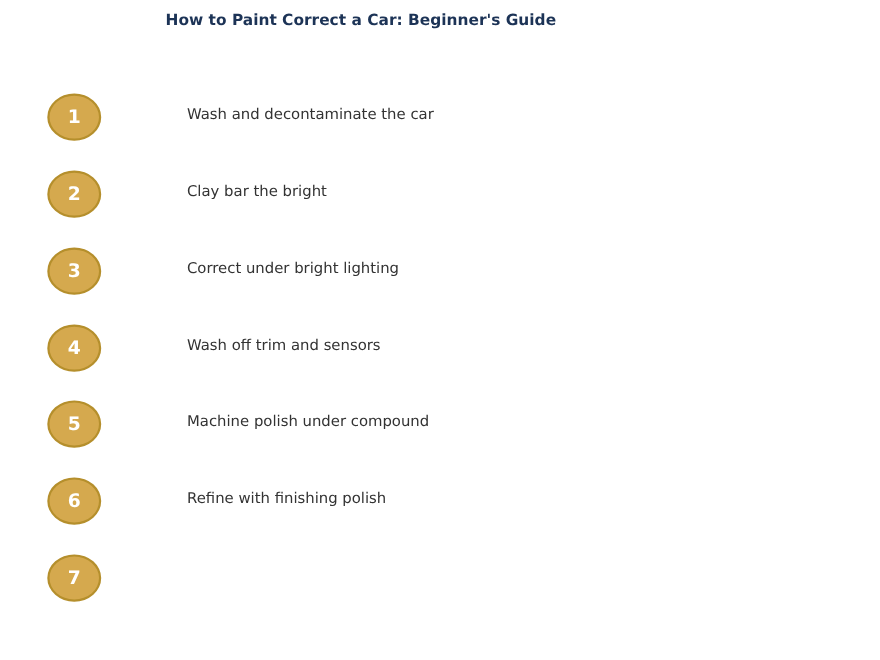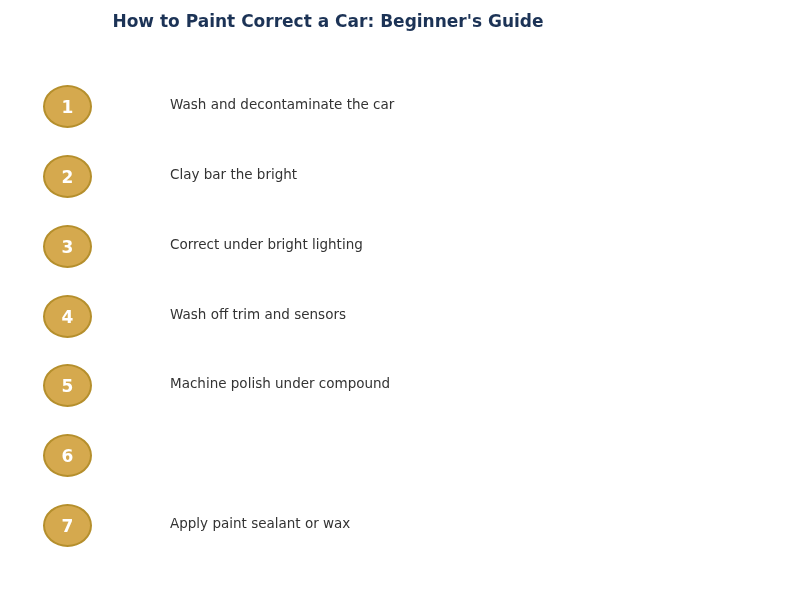--- a/index.html
+++ b/index.html
@@ -1,17 +1,17 @@
 <!DOCTYPE html>
 <html><head>
 <meta charset="utf-8">
 <style>
   html, body { margin:0; padding:0; background:#ffffff; }
   body { width:800px; height:600px; position:relative; overflow:hidden; font-family:"DejaVu Sans", sans-serif; }
-  .title { position:absolute; top:11px; left:0; width:656px; text-align:center; font-weight:bold; font-size:17px; color:#1c3356; }
+  .title { position:absolute; top:11px; left:0; width:656px; text-align:center; font-weight:bold; font-size:14px; color:#1c3356; }
   .step { position:absolute; left:43px; height:42px; width:600px; }
   .circle { position:absolute; left:0; top:0; width:45px; height:39px; border-radius:50%; background:#d5a94e; border:2px solid #b58f2c; color:#ffffff; font-weight:bold; font-size:17px; display:flex; align-items:center; justify-content:center; }
   .label { position:absolute; left:82px; top:11px; font-size:13.5px; color:#333333; white-space:nowrap;margin-left:45px; }
 </style>
 </head>
 <body>
 
 <div class="title">How to Paint Correct a Car: Beginner's Guide</div>
 
 <div class="step" style="top:85px">
@@ -29,17 +29,17 @@
 <div class="step" style="top:295px">
   <div class="circle">4</div>
   <div class="label">Wash off trim and sensors</div>
 </div>
 <div class="step" style="top:364px">
   <div class="circle">5</div>
   <div class="label">Machine polish under compound</div>
 </div>
 <div class="step" style="top:434px">
   <div class="circle">6</div>
+  <div class="label">Refine with finishing polish</div>
 </div>
 <div class="step" style="top:504px">
   <div class="circle">7</div>
-  <div class="label">Apply paint sealant or wax</div>
 </div>
 
 </body></html>

